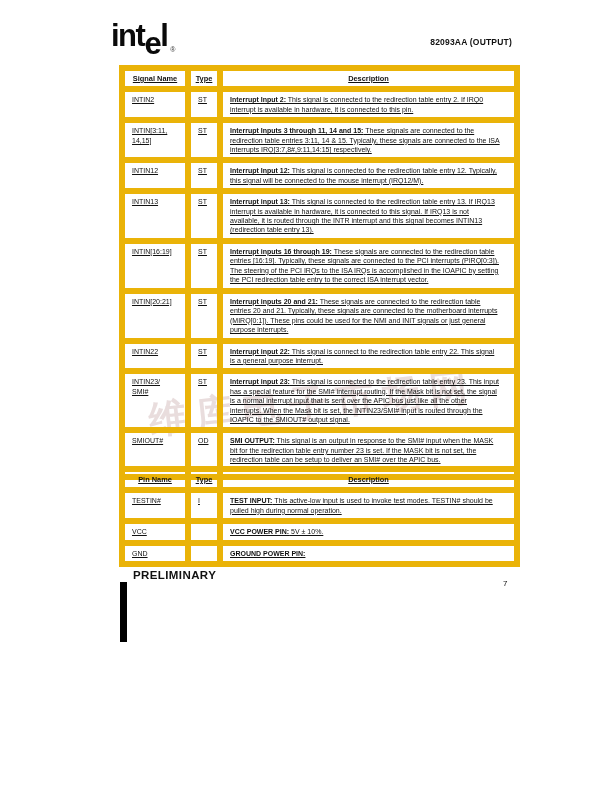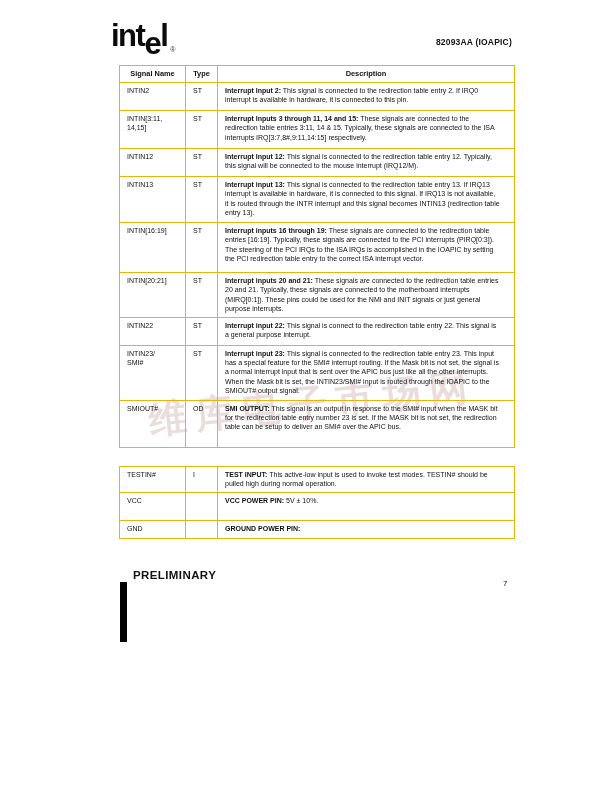--- a/index.html
+++ b/index.html
@@ -33,23 +33,24 @@
     transform:rotate(-6deg);
     white-space:nowrap;pointer-events:none;
   }
   
   table{
     border-collapse:collapse;table-layout:fixed;
     width:395px;
     font-size:7px;line-height:9.4px;
   }
   th,td{
-    border:1px solid #eab308;
+    border:6px solid #eab308;
     vertical-align:top;
     overflow:hidden;
+    text-decoration:underline;
   }
   th{
     font-size:7.4px;font-weight:bold;text-align:center;
     padding:3px 2px;vertical-align:middle;
   }
   td.c-name{padding:3px 3px 3px 7px;white-space:pre-line;}
   td.c-type{padding:3px 3px 3px 7px;}
   td.c-desc{padding:3px 14px 3px 7px;}
   .b{font-weight:bold;}
   .sig-table{position:absolute;left:119px;top:65px;}
@@ -89,21 +90,21 @@
   }
 </style>
 </head>
 <body>
 
 <div class="page">
 
   <div class="logo">
     <span>int</span><span class="logo-e">e</span><span>l</span><span class="reg">®</span>
   </div>
-  <div class="header-right">82093AA (IOAPIC)</div>
+  <div class="header-right">82093AA (OUTPUT)</div>
 
   <div class="watermark">维库电子市场网</div>
 
   <table class="sig-table">
     <colgroup>
         <col style="width:66px">
         <col style="width:32px">
         <col style="width:297px">
       </colgroup>
     <tbody>
@@ -163,20 +164,25 @@
     </table>
 
 
   <table class="pwr-table">
     <colgroup>
         <col style="width:66px">
         <col style="width:32px">
         <col style="width:297px">
       </colgroup>
     <tbody>
+        <tr>
+      <th>Pin Name</th>
+      <th>Type</th>
+      <th>Description</th>
+    </tr>
     <tr>
       <td class="c-name">TESTIN#</td>
       <td class="c-type">I</td>
       <td class="c-desc"><span class="b">TEST INPUT:</span><span> This active-low input is used to invoke test modes.  TESTIN# should be pulled high during normal operation.</span></td>
     </tr>
     <tr>
       <td class="c-name">VCC</td>
       <td class="c-type"></td>
       <td class="c-desc"><span class="b">VCC POWER PIN:</span><span> 5V ± 10%.</span></td>
     </tr>

